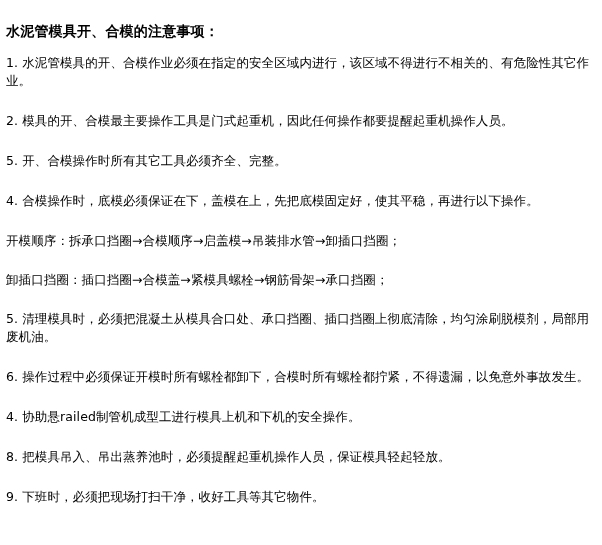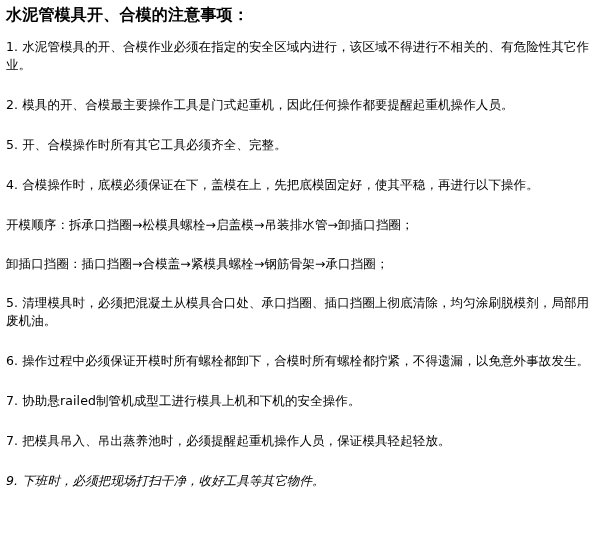--- a/index.html
+++ b/index.html
@@ -15,52 +15,51 @@
     color: #000000;
   }
   .page {
     width: 602px;
     height: 545px;
     box-sizing: border-box;
     padding: 6px 10px 0 6px;
     position: relative;
   }
   .doc-title {
-    font-size: 16px;
+    font-size: 14px;
     font-weight: bold;
     line-height: 18px;
-    margin: 0 0 14px 0;
+    margin: 16px 0 14px 0;
     letter-spacing: 0.2px;
   }
   .para {
     font-size: 12.5px;
     line-height: 18px;
     margin: 0 0 22px 0;
     letter-spacing: 0.1px;
   }
   .para.tight {
     margin-bottom: 21px;
   }
   .para.last {
     margin-bottom: 4px;
-    font-style: italic;
   }
 </style>
 </head>
 <body>
 
 <div class="page">
 
   <h1 class="doc-title">水泥管模具开、合模的注意事项：</h1>
 
   <p class="para">1. 水泥管模具的开、合模作业必须在指定的安全区域内进行，该区域不得进行不相关的、有危险性其它作业。</p>
   <p class="para">2. 模具的开、合模最主要操作工具是门式起重机，因此任何操作都要提醒起重机操作人员。</p>
   <p class="para">5. 开、合模操作时所有其它工具必须齐全、完整。</p>
   <p class="para">4. 合模操作时，底模必须保证在下，盖模在上，先把底模固定好，使其平稳，再进行以下操作。</p>
-  <p class="para tight">开模顺序：拆承口挡圈→松模具螺栓→启盖模→吊装排水管→卸插口挡圈；</p>
+  <p class="para tight">开模顺序：拆承口挡圈→合模顺序→启盖模→吊装排水管→卸插口挡圈；</p>
   <p class="para tight">卸插口挡圈：插口挡圈→合模盖→紧模具螺栓→钢筋骨架→承口挡圈；</p>
   <p class="para">5. 清理模具时，必须把混凝土从模具合口处、承口挡圈、插口挡圈上彻底清除，均匀涂刷脱模剂，局部用废机油。</p>
   <p class="para">6. 操作过程中必须保证开模时所有螺栓都卸下，合模时所有螺栓都拧紧，不得遗漏，以免意外事故发生。</p>
-  <p class="para">7. 协助悬railed制管机成型工进行模具上机和下机的安全操作。</p>
-  <p class="para">7. 把模具吊入、吊出蒸养池时，必须提醒起重机操作人员，保证模具轻起轻放。</p>
+  <p class="para">4. 协助悬railed制管机成型工进行模具上机和下机的安全操作。</p>
+  <p class="para">8. 把模具吊入、吊出蒸养池时，必须提醒起重机操作人员，保证模具轻起轻放。</p>
   <p class="para last">9. 下班时，必须把现场打扫干净，收好工具等其它物件。</p>
 
 </div>
 
 </body></html>

